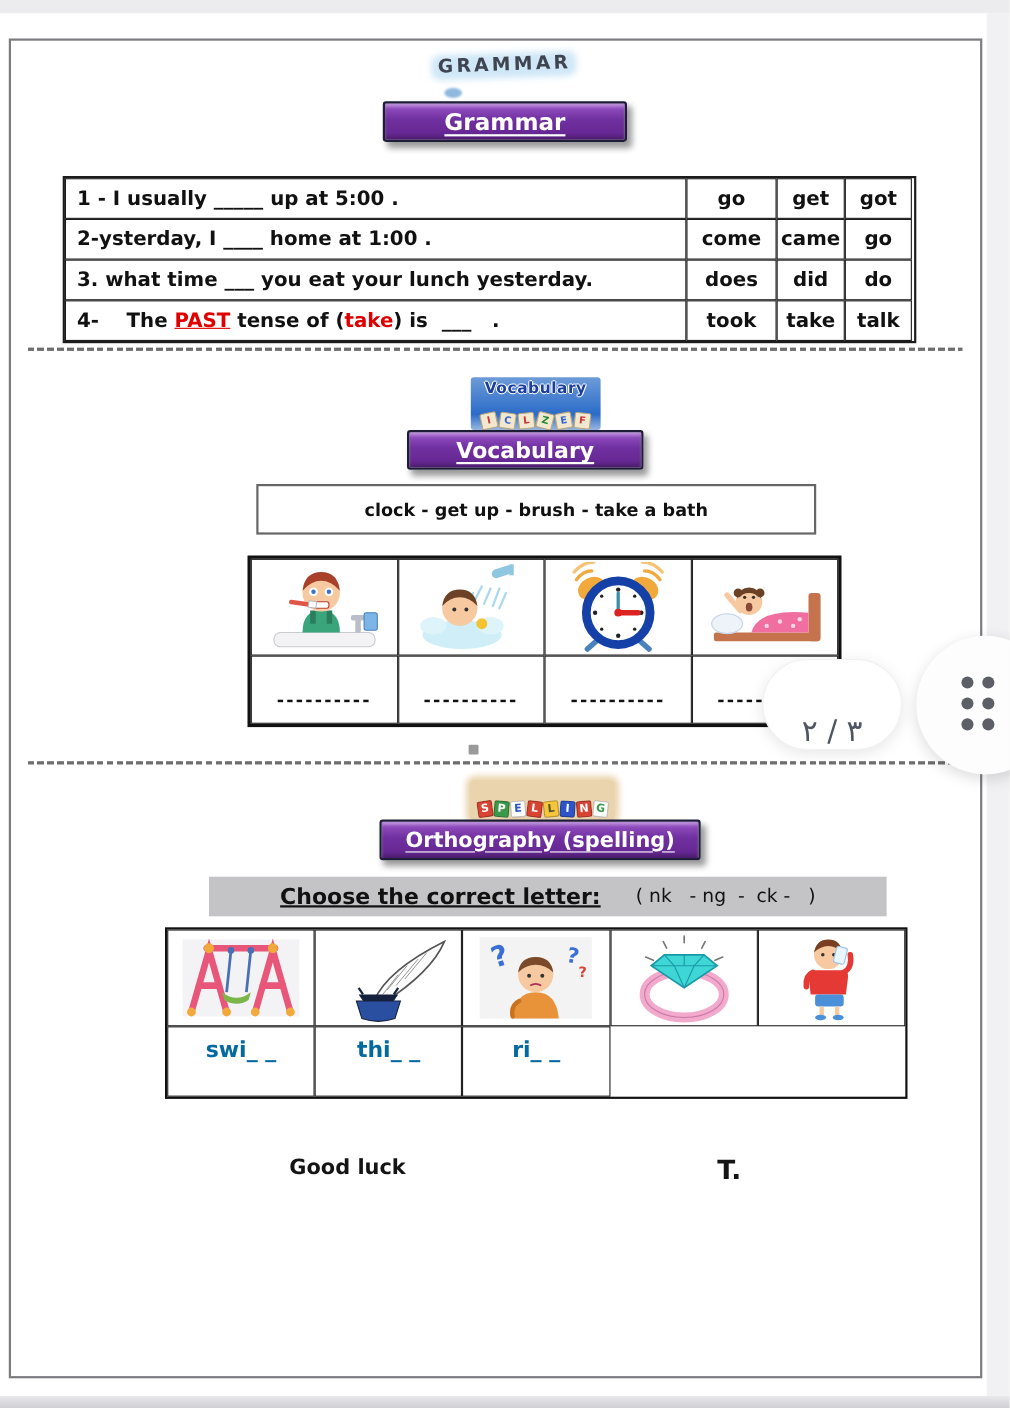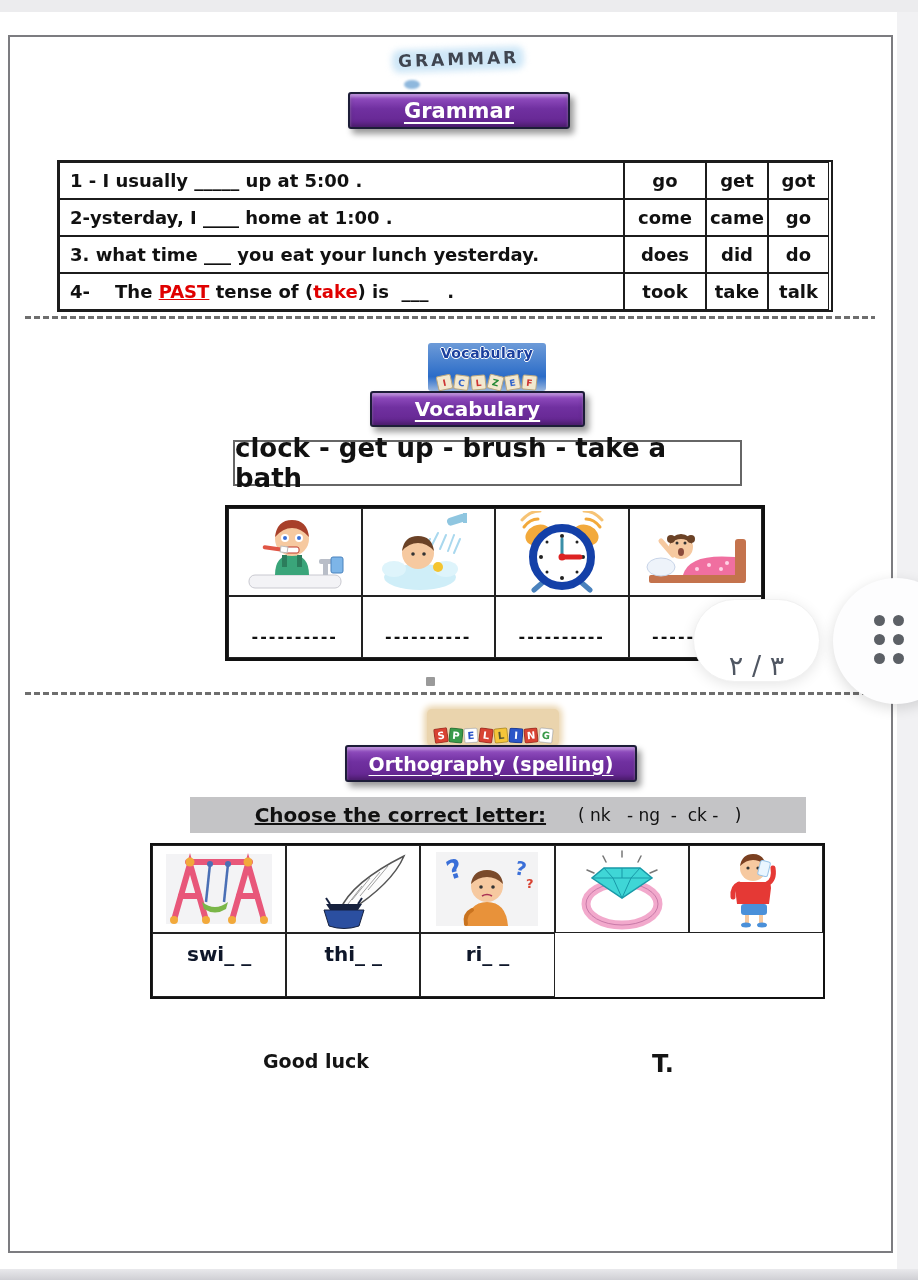--- a/index.html
+++ b/index.html
@@ -55,21 +55,21 @@
   .vimg-label { display:block; text-align:center; font-size:14px; font-weight:bold; color:#1a3f9e;
           margin-top:2px; letter-spacing:0.5px;
           text-shadow:1px 0 #fff,-1px 0 #fff,0 1px #fff,0 -1px #fff; }
   .tiles { position:absolute; left:2px; bottom:1px; width:114px; display:flex; gap:2px; justify-content:center; }
   .tile { width:15px; height:15px; background:#f2e8cf; border:1px solid #bba77e; border-radius:2px;
           font-size:9px; font-weight:bold; display:flex; align-items:center; justify-content:center; }
 
   
   .wordbox { left:233px; top:440px; width:509px; height:46px; border:2px solid #666;
              display:flex; align-items:center; justify-content:center;
-             font-size:26px; font-weight:bold; color:#111; background:#fff; }
+             font-size:16px; font-weight:bold; color:#111; background:#fff; }
 
   
   .vtable { left:225px; top:505px; width:540px; border:3px solid #111;
             display:grid; grid-template-columns:repeat(4,133.5px); background:#fff; }
   .vcell-img { border:1px solid #222; height:88px; display:flex; align-items:center; justify-content:center; }
   .vcell-ans { border:1px solid #222; height:62px; display:flex; align-items:center; justify-content:center;
                font-weight:bold; font-size:16px; letter-spacing:2px; padding-top:18px; color:#111; }
 
   
   .pill { left:693px; top:599px; width:127px; height:83px; background:#fff;
@@ -96,21 +96,21 @@
   .graybar { left:190px; top:797px; width:616px; height:36px; background:#c4c4c6;
              display:flex; align-items:center; justify-content:center; gap:32px; }
   .graybar .instr { font-size:20px; font-weight:bold; text-decoration:underline; color:#111; }
   .graybar .opts  { font-size:17px; font-weight:normal; color:#111; white-space:pre; }
 
   
   .stable { left:150px; top:843px; width:675px; border:2px solid #111;
             display:grid; grid-template-columns:repeat(5,134.2px); background:#fff; }
   .scell-img  { border:1px solid #222; height:88px; display:flex; align-items:center; justify-content:center; }
   .scell-word { border:1px solid #222; height:64px; display:flex; justify-content:center;
-                padding-top:8px; font-weight:bold; font-size:20px; color:#0f172a; white-space:pre; }
+                padding-top:8px; font-weight:bold; font-size:20px; color:#0369a1; white-space:pre; }
 
   .goodluck { left:263px; top:1050px; font-size:19px; font-weight:bold; color:#141414; }
   .tdot     { left:652px; top:1050px; font-size:24px; font-weight:bold; color:#141414; }
 </style>
 </head>
 <body>
 
 <div class="abs top-strip"></div>
 <div class="abs right-strip"></div>
 <div class="abs bottom-strip"></div>

